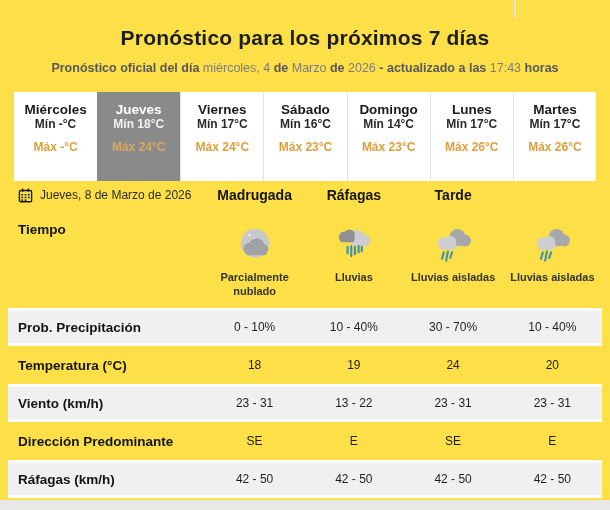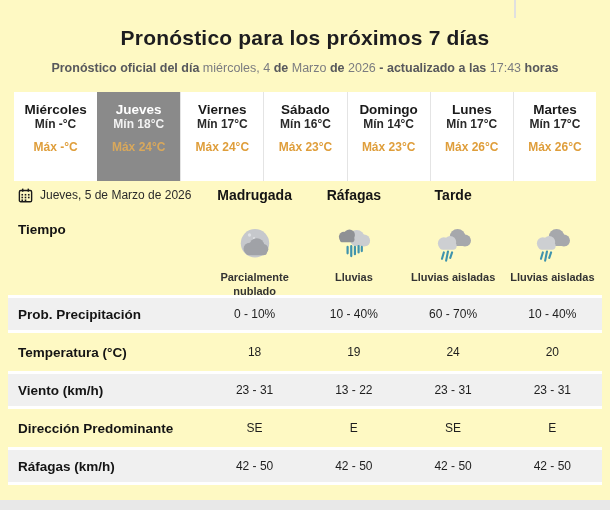--- a/index.html
+++ b/index.html
@@ -2,21 +2,21 @@
 <html><head>
 <meta charset="utf-8">
 <style>
   html,body{margin:0;padding:0;}
   body{
     width:610px;height:510px;background:#ffffff;
     font-family:"Liberation Sans", sans-serif;
     -webkit-font-smoothing:antialiased;
     overflow:hidden;
   }
-  .page{position:relative;width:610px;height:510px;background:#fef9c3;}
+  .page{position:relative;width:610px;height:510px;background:#fde047;}
 
   
   .top-vline{position:absolute;left:514px;top:0;width:2px;height:18px;background:#e0e0e0;}
   .title{
     position:absolute;top:26px;left:0;width:610px;text-align:center;
     font-size:21px;font-weight:700;color:#1d1d1f;letter-spacing:.2px;
   }
   .subtitle{
     position:absolute;top:61px;left:0;width:610px;text-align:center;
     font-size:12.5px;color:#7b7c80;
@@ -57,21 +57,21 @@
     position:absolute;top:224px;left:205px;width:397px;
     display:grid;grid-template-columns:repeat(4,1fr);
   }
   .tiempo-cell{text-align:center;font-weight:bold;}
   .tiempo-cell .icon{display:block;height:44px;}
   .tiempo-cell .caption{
     font-size:11px;line-height:14px;color:#333;margin:2px auto 0;max-width:86px;
   }
 
   
-  .trows{position:absolute;top:295px;left:8px;width:594px;}
+  .trows{position:absolute;top:308px;left:8px;width:594px;}
   .trow{
     box-sizing:border-box;height:38px;
     display:grid;grid-template-columns:197px repeat(4,1fr);align-items:center;
   }
   .trow.shaded{background:#f0f0f0;border-top:3px solid #fff;border-bottom:3px solid #fff;}
   .trow .rlabel{padding-left:10px;font-size:13.5px;font-weight:700;color:#141414;}
   .trow .rval{text-align:center;font-size:12px;color:#1e1e1e;}
 
   .bottom-strip{position:absolute;top:500px;left:0;width:610px;height:10px;background:#e8e8e8;}
 </style>
@@ -136,21 +136,21 @@
             <rect x="10.7" y="9.5" width="2.6" height="2.6"></rect>
             <rect x="15.9" y="9.5" width="2.6" height="2.6"></rect>
           <rect x="5.5" y="13.9" width="2.6" height="2.6"></rect>
             <rect x="10.7" y="13.9" width="2.6" height="2.6"></rect>
             <rect x="15.9" y="13.9" width="2.6" height="2.6"></rect>
           <rect x="5.5" y="18.3" width="2.6" height="2.6"></rect>
             <rect x="10.7" y="18.3" width="2.6" height="2.6"></rect>
         </g>
       </svg>
     </span>
-    <span>Jueves, 5 de Marzo de 2026</span>
+    <span>Jueves, 8 de Marzo de 2026</span>
   </div>
 
   <div class="cols">
     <div class="col">Madrugada</div>
     <div class="col">Ráfagas</div>
     <div class="col">Tarde</div>
   </div>
 
   <div class="tiempo-label">Tiempo</div>
   <div class="tiempo-cells">
@@ -243,21 +243,21 @@
       <div class="caption">Lluvias aisladas</div>
     </div>
   </div>
 
   <div class="trows">
 
     <div class="trow shaded">
       <div class="rlabel">Prob. Precipitación</div>
       <div class="rval">0 - 10%</div>
       <div class="rval">10 - 40%</div>
-      <div class="rval">60 - 70%</div>
+      <div class="rval">30 - 70%</div>
       <div class="rval">10 - 40%</div>
     </div>
 
     <div class="trow">
       <div class="rlabel">Temperatura (°C)</div>
       <div class="rval">18</div>
       <div class="rval">19</div>
       <div class="rval">24</div>
       <div class="rval">20</div>
     </div>

